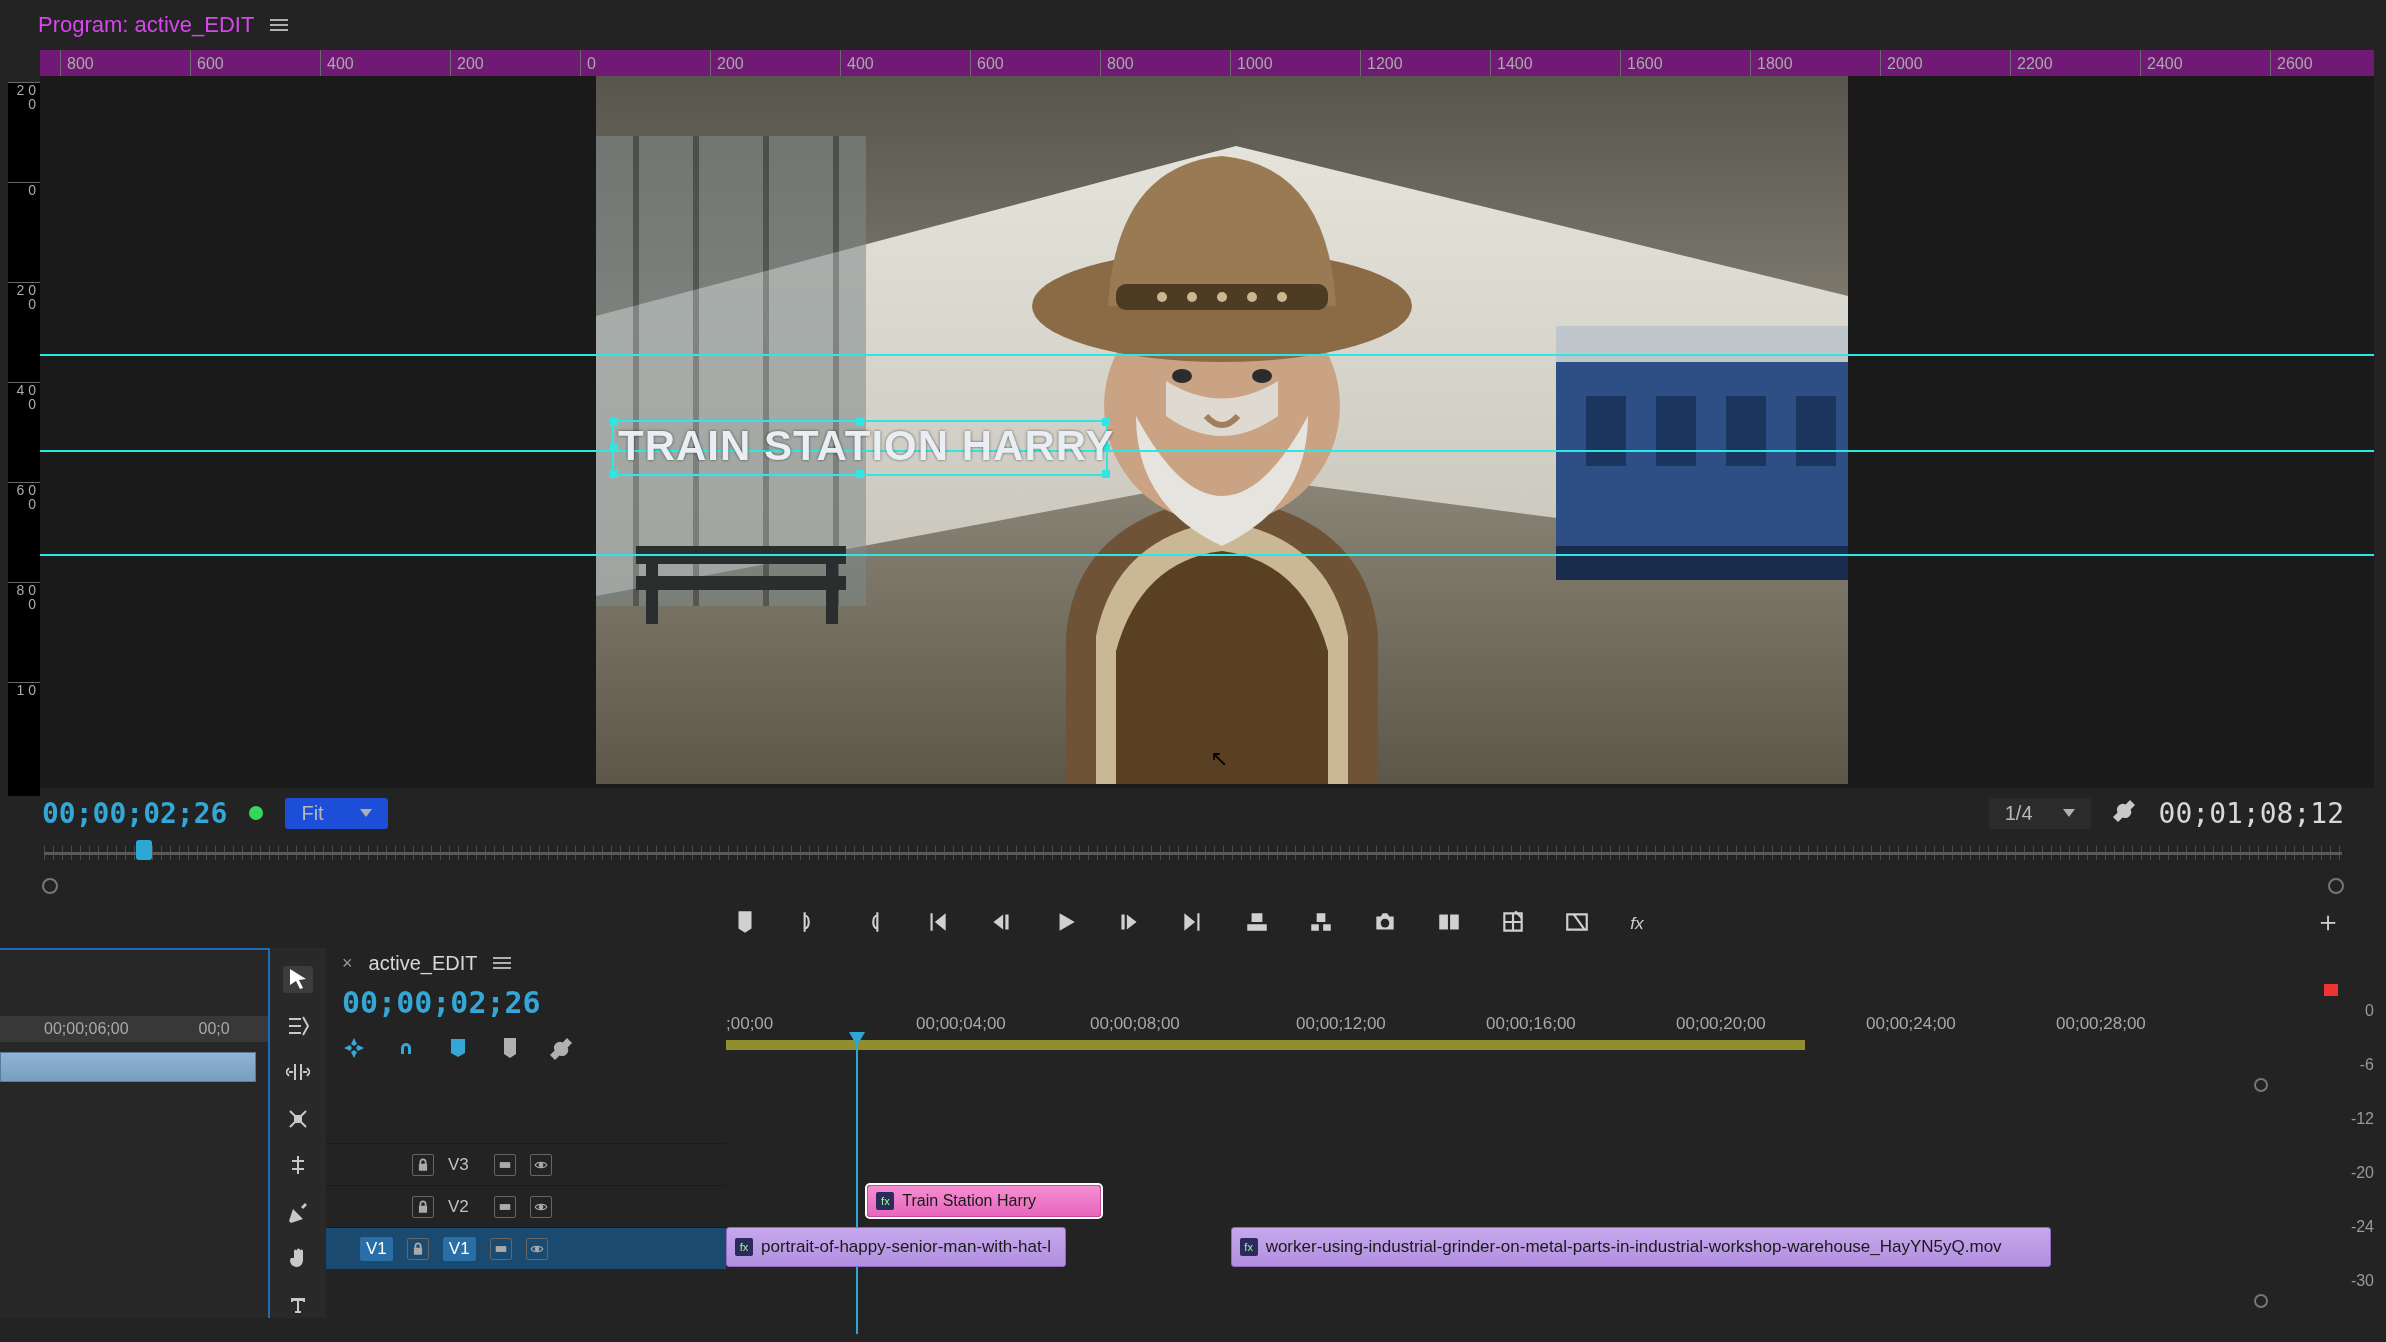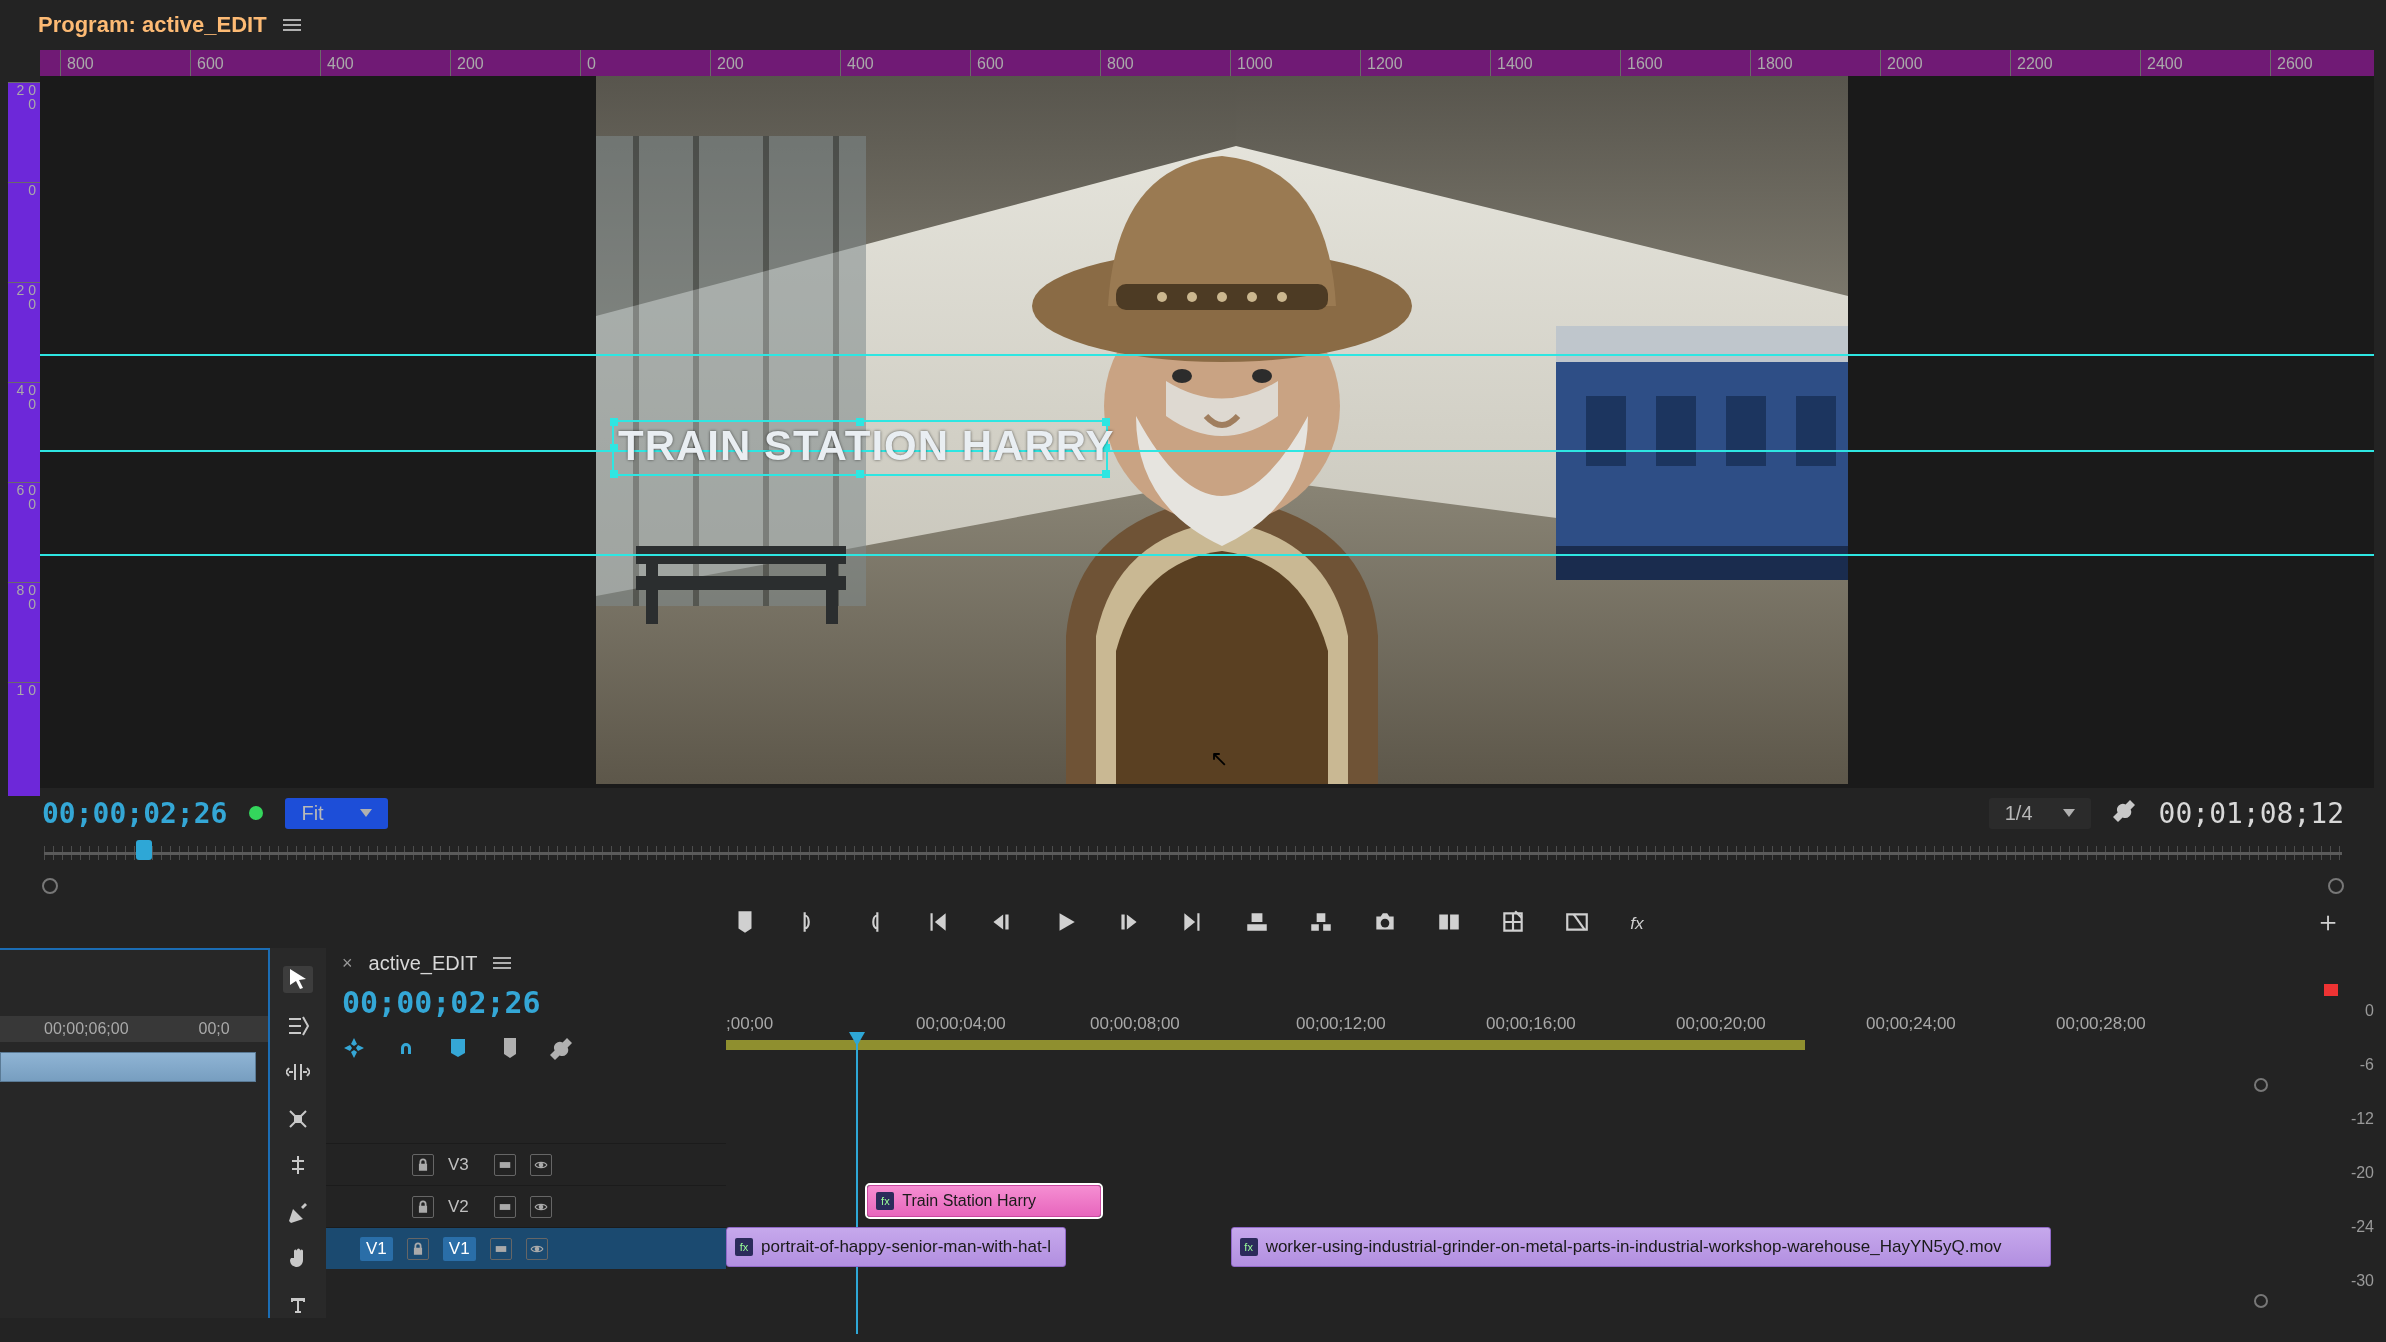--- a/index.html
+++ b/index.html
@@ -1,27 +1,27 @@
 <!DOCTYPE html>
 <html><head>
 <meta charset="utf-8">
 <style>
 * { margin:0; padding:0; box-sizing:border-box; font-family:Arial,Helvetica,sans-serif; user-select:none; }
 body { width:2386px; height:1342px; background:#232323; color:#b8b8b8; font-size:19px; overflow:hidden; }
 
 
 .prog-header { height:50px; display:flex; align-items:center; padding-left:38px; gap:16px; }
-.prog-header .title { color:#fdba74; font-size:22px; font-weight:700; }
+.prog-header .title { color:#d946ef; font-size:22px; font-weight:400; }
 
 
 .h-ruler { height:26px; background:#701a75; position:relative; margin-left:40px; margin-right:12px; }
 .h-ruler .tick { position:absolute; top:0; height:26px; border-left:1px solid #6a6a6a; font-size:16px; color:#aaa; padding-left:6px; line-height:28px; }
 
 
-.v-ruler { position:absolute; left:8px; top:82px; bottom:546px; width:32px; background:#6d28d9; }
+.v-ruler { position:absolute; left:8px; top:82px; bottom:546px; width:32px; background:#000000; }
 .v-ruler .tick { position:absolute; left:0; width:32px; border-top:1px solid #6a6a6a; font-size:14px; color:#aaa; text-align:right; padding-right:4px; line-height:14px; }
 
 
 .monitor-wrap { position:relative; height:712px; margin-left:40px; margin-right:12px; background:#1a1a1a; overflow:hidden; }
 .video-frame { position:absolute; left:556px; top:0; width:1252px; height:708px; background:linear-gradient(180deg,#c9c5b8 0%,#9d9284 34%,#625344 64%,#3a3128 100%); overflow:hidden; }
 
 .video-frame svg { width:100%; height:100%; display:block; }
 
 
 .guide { position:absolute; left:0; right:0; height:0; border-top:2px solid #2ee6e2; }

